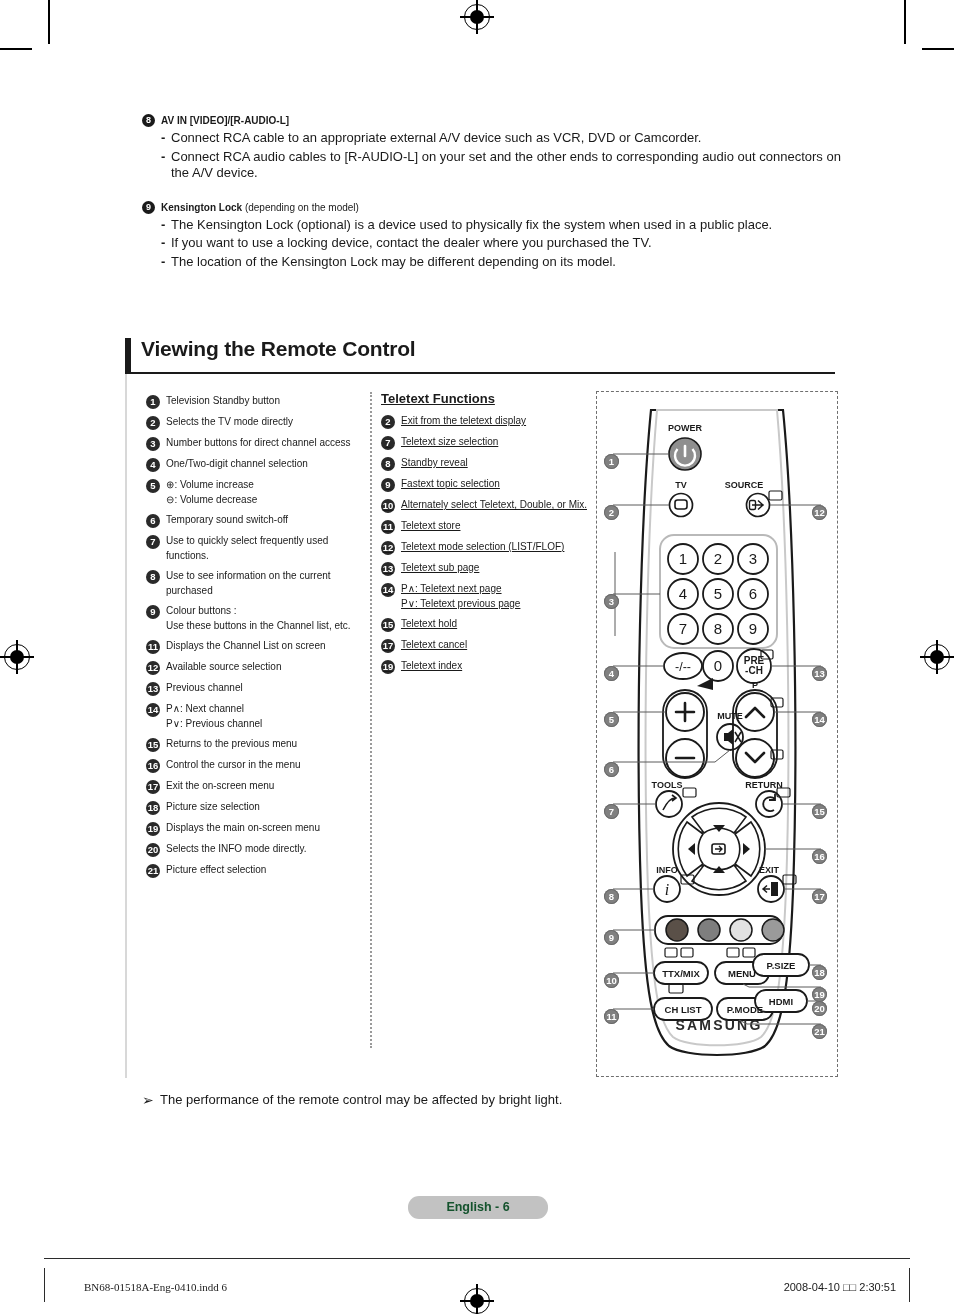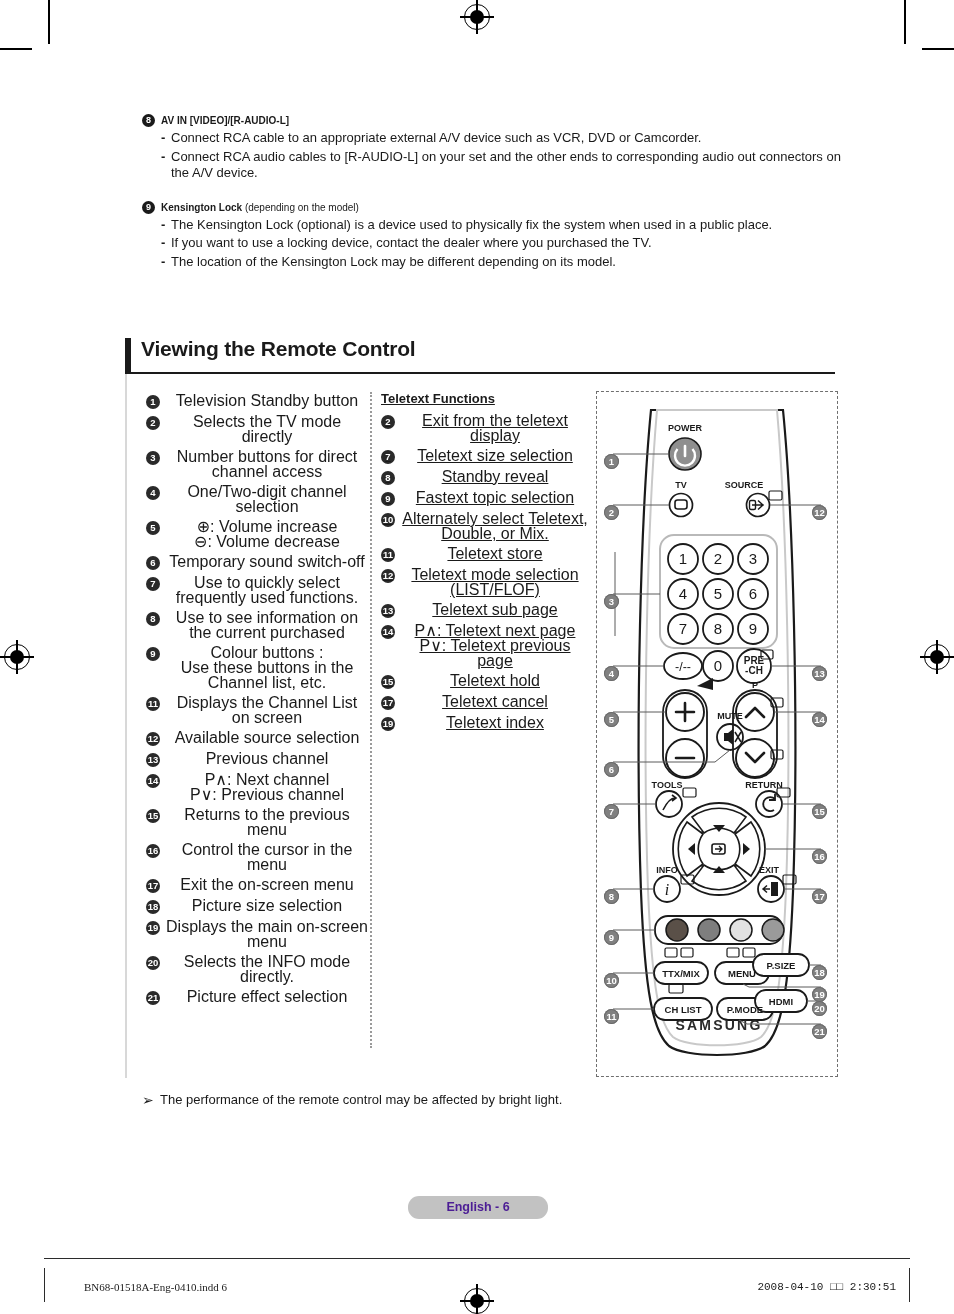--- a/index.html
+++ b/index.html
@@ -45,46 +45,46 @@
   
   .col-a{position:absolute;left:146px;top:393px;width:222px;}
   .col-b{position:absolute;left:381px;top:391px;width:208px;text-decoration:underline;}
   .dotrule{position:absolute;left:370px;top:392px;width:0;height:656px;border-left:2px dotted #9a9a9a;}
 
   .li{display:flex;align-items:flex-start;margin-bottom:5px;}
   .li .bnum{
     flex:0 0 auto;width:14px;height:14px;border-radius:50%;background:#2a2a2a;color:#fff;
     font-size:9.5px;line-height:14px;text-align:center;font-weight:bold;margin-right:6px;margin-top:2px;
   }
-  .li .btxt{flex:1 1 auto;font-size:16px;line-height:15px;text-align:center;}
+  .li .btxt{flex:1 1 auto;font-size:10px;line-height:15px;}
   .tt-title{font-size:13px;font-weight:bold;margin-bottom:7px;}
 
   
   .diagram{position:absolute;left:596px;top:391px;width:240px;height:684px;border:1.4px dashed #6f6f6f;}
 
   .remote-svg{position:absolute;left:0;top:0;}
 
   
   .co{position:absolute;width:15px;height:15px;border-radius:50%;background:#808080;color:#fff;
       font-size:9.5px;line-height:15px;text-align:center;font-weight:bold;
       box-shadow:inset 0 0 0 1px #6a6a6a;}
 
   
   .note{position:absolute;left:142px;top:1092px;width:700px;display:flex;align-items:flex-start;}
   .note .arrowg{flex:0 0 auto;width:18px;font-size:14px;line-height:16px;color:#1a1a1a;}
   .note .ntx{flex:1 1 auto;font-size:13px;line-height:16px;}
   .pagebadge{
     position:absolute;left:408px;top:1196px;width:140px;height:23px;background:#c2c2c2;border-radius:11px;
-    font-size:12.5px;font-weight:bold;line-height:23px;text-align:center;color:#4c1d95;
+    font-size:12.5px;font-weight:bold;line-height:23px;text-align:center;color:#14532d;
   }
 
   
   .footrule{position:absolute;left:44px;top:1258px;width:866px;height:1px;background:#2b2b2b;}
   .foot-l{position:absolute;left:58px;top:1281px;font-family:"Liberation Serif",serif;font-size:11px;color:#1a1a1a;margin-left:26px;}
-  .foot-r{position:absolute;right:58px;top:1281px;font-family:Liberation Mono, monospace;font-size:11px;color:#1a1a1a;}
+  .foot-r{position:absolute;right:58px;top:1281px;font-family:Liberation Sans, sans-serif;font-size:11px;color:#1a1a1a;}
   .foot-bar{position:absolute;width:1px;background:#2b2b2b;height:34px;top:1268px;}
 </style>
 </head>
 <body>
 
 <div class="page">
 
   <div class="cmark" style="left:48px;top:0;width:1.6px;height:32px;"></div>
   <div class="cmark" style="left:0;top:48px;width:32px;height:1.6px;"></div>
   <div class="cmark" style="right:48px;top:0;width:1.6px;height:32px;"></div>

